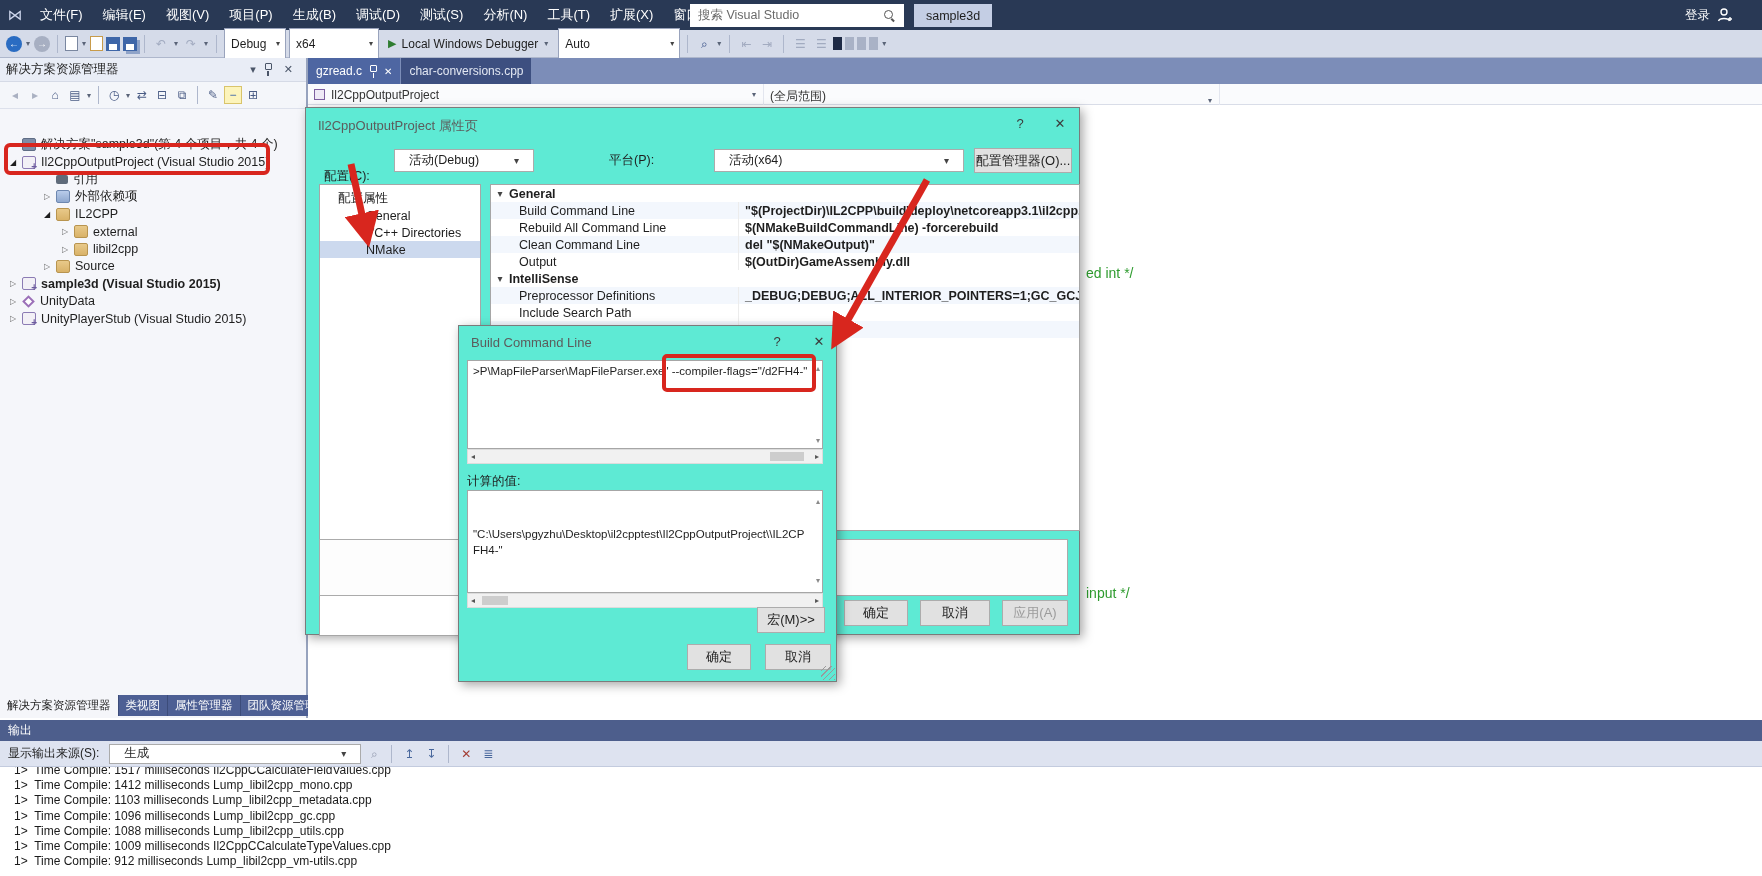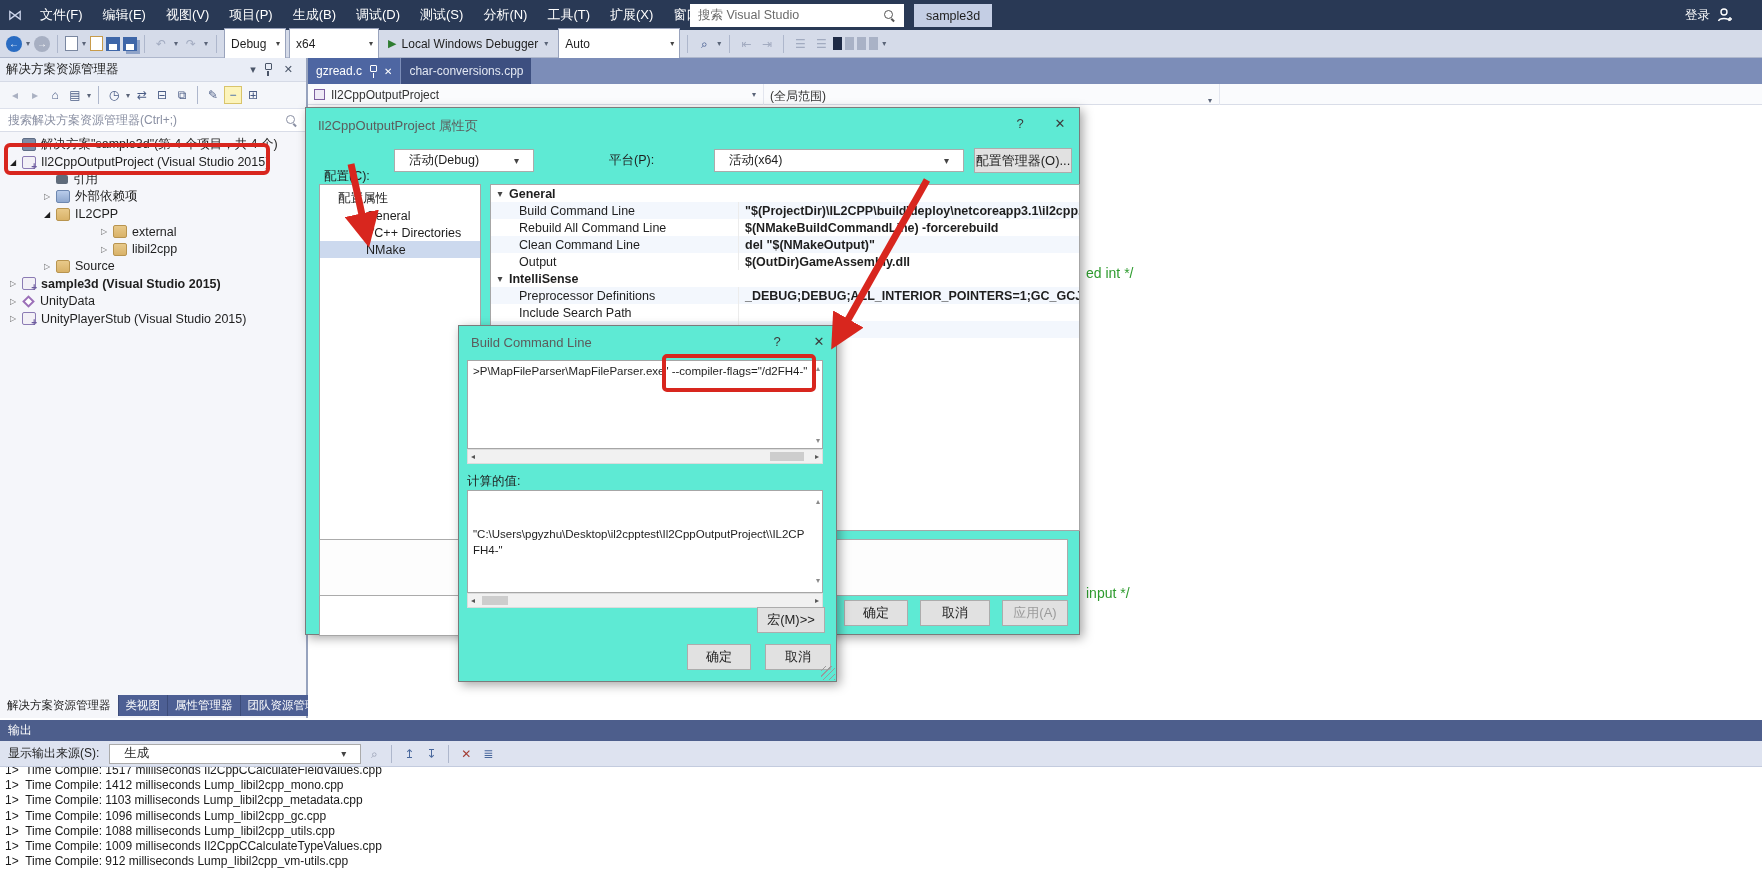--- a/index.html
+++ b/index.html
@@ -47,21 +47,21 @@
   #exp-toolbar{position:absolute;left:0;top:24px;width:100%;height:27px;background:#f4f6fa;border-bottom:1px solid #dde1ec;display:flex;align-items:center;padding:0 6px;gap:2px;}
   .eico{display:inline-flex;width:18px;height:18px;align-items:center;justify-content:center;font-size:12px;color:#4a5c85;}
   .eico.gray{color:#aab1c2;}
   .eico.toggled{background:#fcf4bb;border:1px solid #d9c46b;color:#3e66a8;}
   #exp-search{position:absolute;left:0;top:51px;width:100%;height:23px;background:#fff;border-bottom:1px solid #d9dde8;display:flex;align-items:center;padding:0 8px;color:#8a90a3;font-size:12px;}
   #exp-search .ph{flex:1;}
   #exp-tree{position:absolute;left:0;top:78px;width:100%;}
   .trow{height:17.4px;display:flex;align-items:center;font-size:12.5px;white-space:nowrap;}
   .trow[data-level="0"]{padding-left:6px;}
   .trow[data-level="1"]{padding-left:40px;}
-  .trow[data-level="2"]{padding-left:58px;margin-left:39px;}
+  .trow[data-level="2"]{padding-left:58px;}
   .trow[data-bold="true"] .tlabel{font-weight:bold;}
   .texp{width:14px;font-size:8px;color:#6e6e6e;display:inline-block;text-align:center;}
   .trow[data-exp="expanded"] .texp::before{content:"◢";color:#1e1e1e;}
   .trow[data-exp="collapsed"] .texp::before{content:"▷";}
   .ticon{width:14px;height:13px;margin:0 5px 0 2px;display:inline-block;border-radius:2px;flex:none;}
   .trow[data-icon="solution"] .ticon{background:#7e8da6;border:1px solid #5f6d85;}
   .trow[data-icon="project"] .ticon{background:#f2f0f6;border:1px solid #8b7bb4;position:relative;}
   .trow[data-icon="project"] .ticon::after{content:"+";position:absolute;right:-2px;bottom:-4px;color:#6c5b9e;font-size:10px;font-weight:bold;}
   .trow[data-icon="references"] .ticon{background:#5f6b7a;width:12px;height:9px;}
   .trow[data-icon="folder"] .ticon{background:linear-gradient(#e8c98a,#d9b268);border:1px solid #b8944f;}
@@ -99,21 +99,21 @@
   
   #output{left:0;top:720px;width:1762px;height:156px;background:#fff;}
   #out-header{position:absolute;left:0;top:0;width:100%;height:21px;background:#4d5e8c;color:#fff;font-size:12px;display:flex;align-items:center;padding:0 8px;}
   #out-toolbar{position:absolute;left:0;top:21px;width:100%;height:26px;background:#dee3f0;display:flex;align-items:center;padding:0 8px;gap:4px;border-bottom:1px solid #c3cbde;}
   #out-toolbar .lbl{font-size:12px;}
   #out-combo{width:252px;height:20px;margin-left:6px;gap:20px;}
   .oico{display:inline-flex;width:18px;height:18px;align-items:center;justify-content:center;font-size:12px;color:#48679c;}
   .oico.gray{color:#9aa1b5;}
   .oico.red{color:#a33c33;}
   #out-log{position:absolute;left:0;top:47px;width:100%;height:109px;overflow:hidden;background:#fff;}
-  #out-log .lines{margin-top:-4px;padding-left:5px;}
+  #out-log .lines{margin-top:-4px;padding-left:14px;}
   .logline{font-size:12px;line-height:15.2px;white-space:pre;color:#1a1a1a;}
 
   
   .dialog{background:#5eead4;border:1px solid #7b7b7b;box-shadow:3px 3px 10px rgba(0,0,0,.35);}
   .dlg-title{position:absolute;left:12px;top:9px;font-size:13px;color:#5c5c5c;}
   .dlg-help,.dlg-close{position:absolute;top:8px;font-size:13px;color:#3c3c3c;width:22px;text-align:center;}
   .btn{position:absolute;background:#e1e1e1;border:1px solid #acacac;font-size:13px;display:flex;align-items:center;justify-content:center;color:#1e1e1e;}
   .btn[data-disabled="true"]{color:#9b9b9b;}
   .wcombo{background:#fff;border:1px solid #ababab;display:flex;align-items:center;font-size:12.5px;padding:0 14px;gap:6px;position:absolute;}
   .wcombo .cv{flex:1;white-space:nowrap;overflow:hidden;}
@@ -268,24 +268,20 @@
     <span class="eico">◷</span>
     <span class="caret">▾</span>
     <span class="eico">⇄</span>
     <span class="eico">⊟</span>
     <span class="eico">⧉</span>
     <span class="tsep"></span>
     <span class="eico">✎</span>
     <span class="eico toggled">−</span>
     <span class="eico">⊞</span>
   </div>
-  <div id="exp-search">
-    <span class="ph">搜索解决方案资源管理器(Ctrl+;)</span>
-    <span class="mag"></span>
-  </div>
   <div id="exp-tree">
 
       <div class="trow" data-level="0" data-exp="" data-icon="solution">
         <span class="texp"></span>
         <span class="ticon"></span>
         <span class="tlabel">解决方案"sample3d"(第 4 个项目，共 4 个)</span>
       </div>
 
       <div class="trow" data-level="0" data-exp="expanded" data-icon="project">
         <span class="texp"></span>

